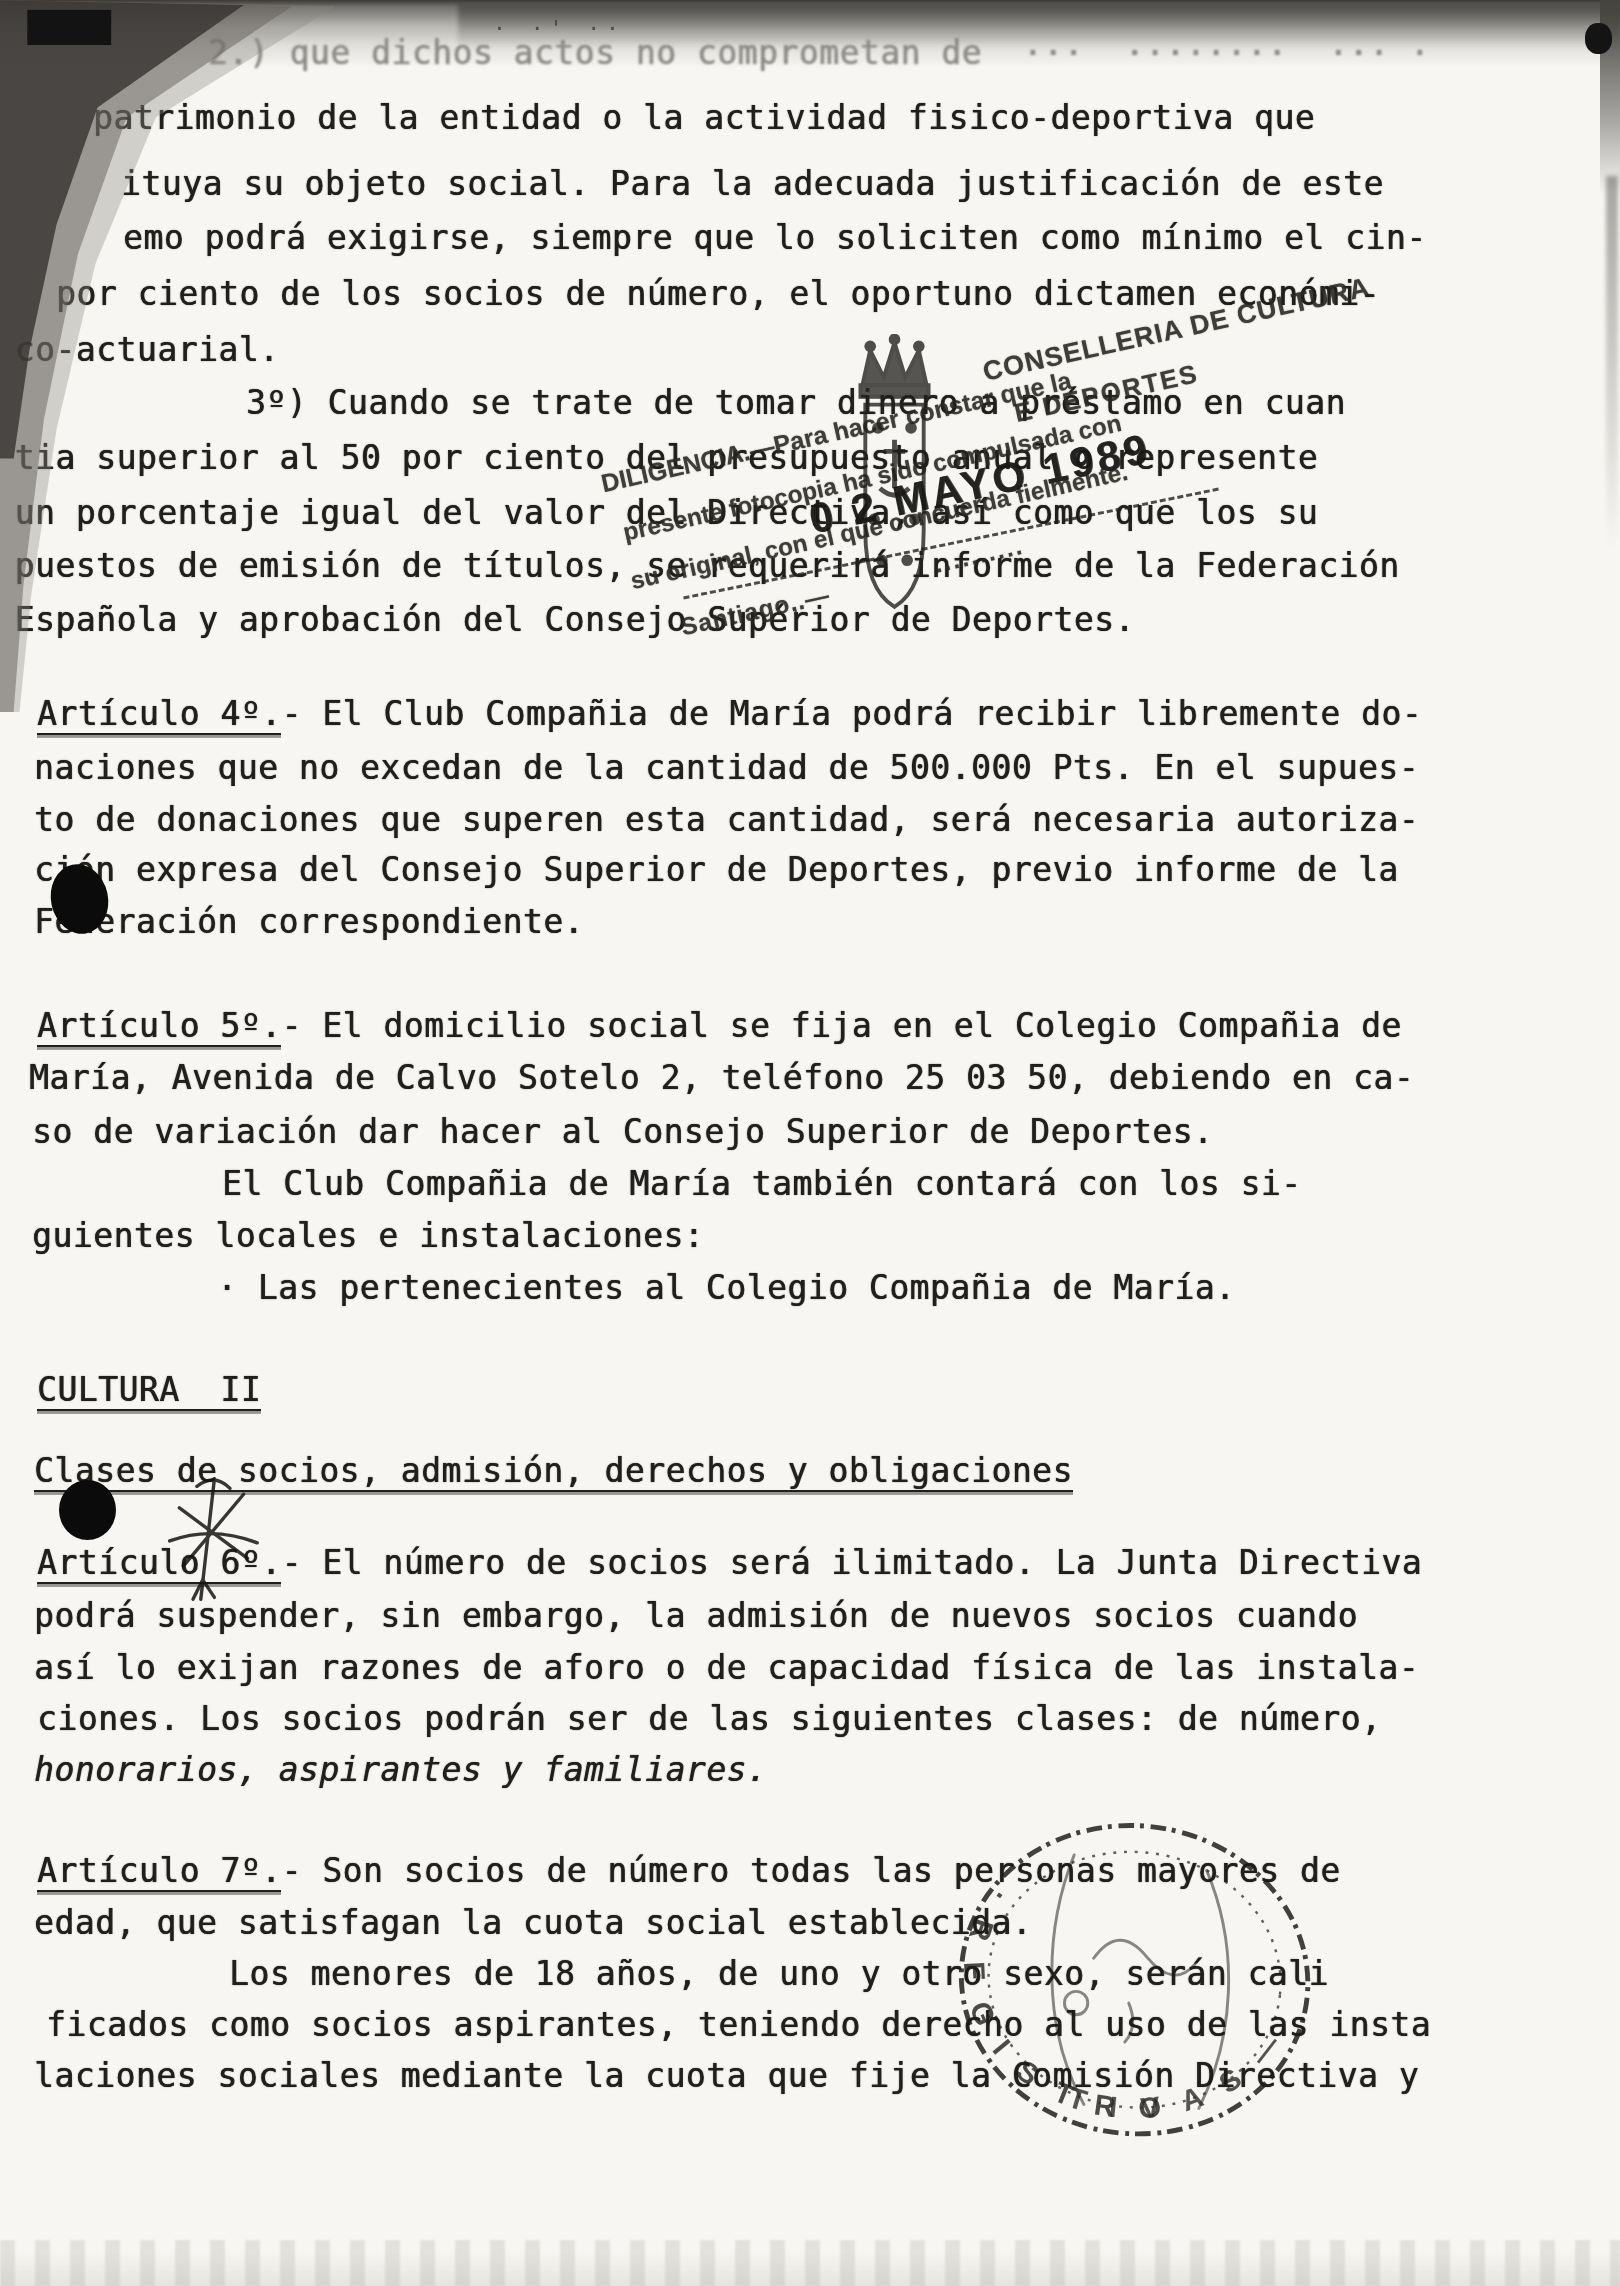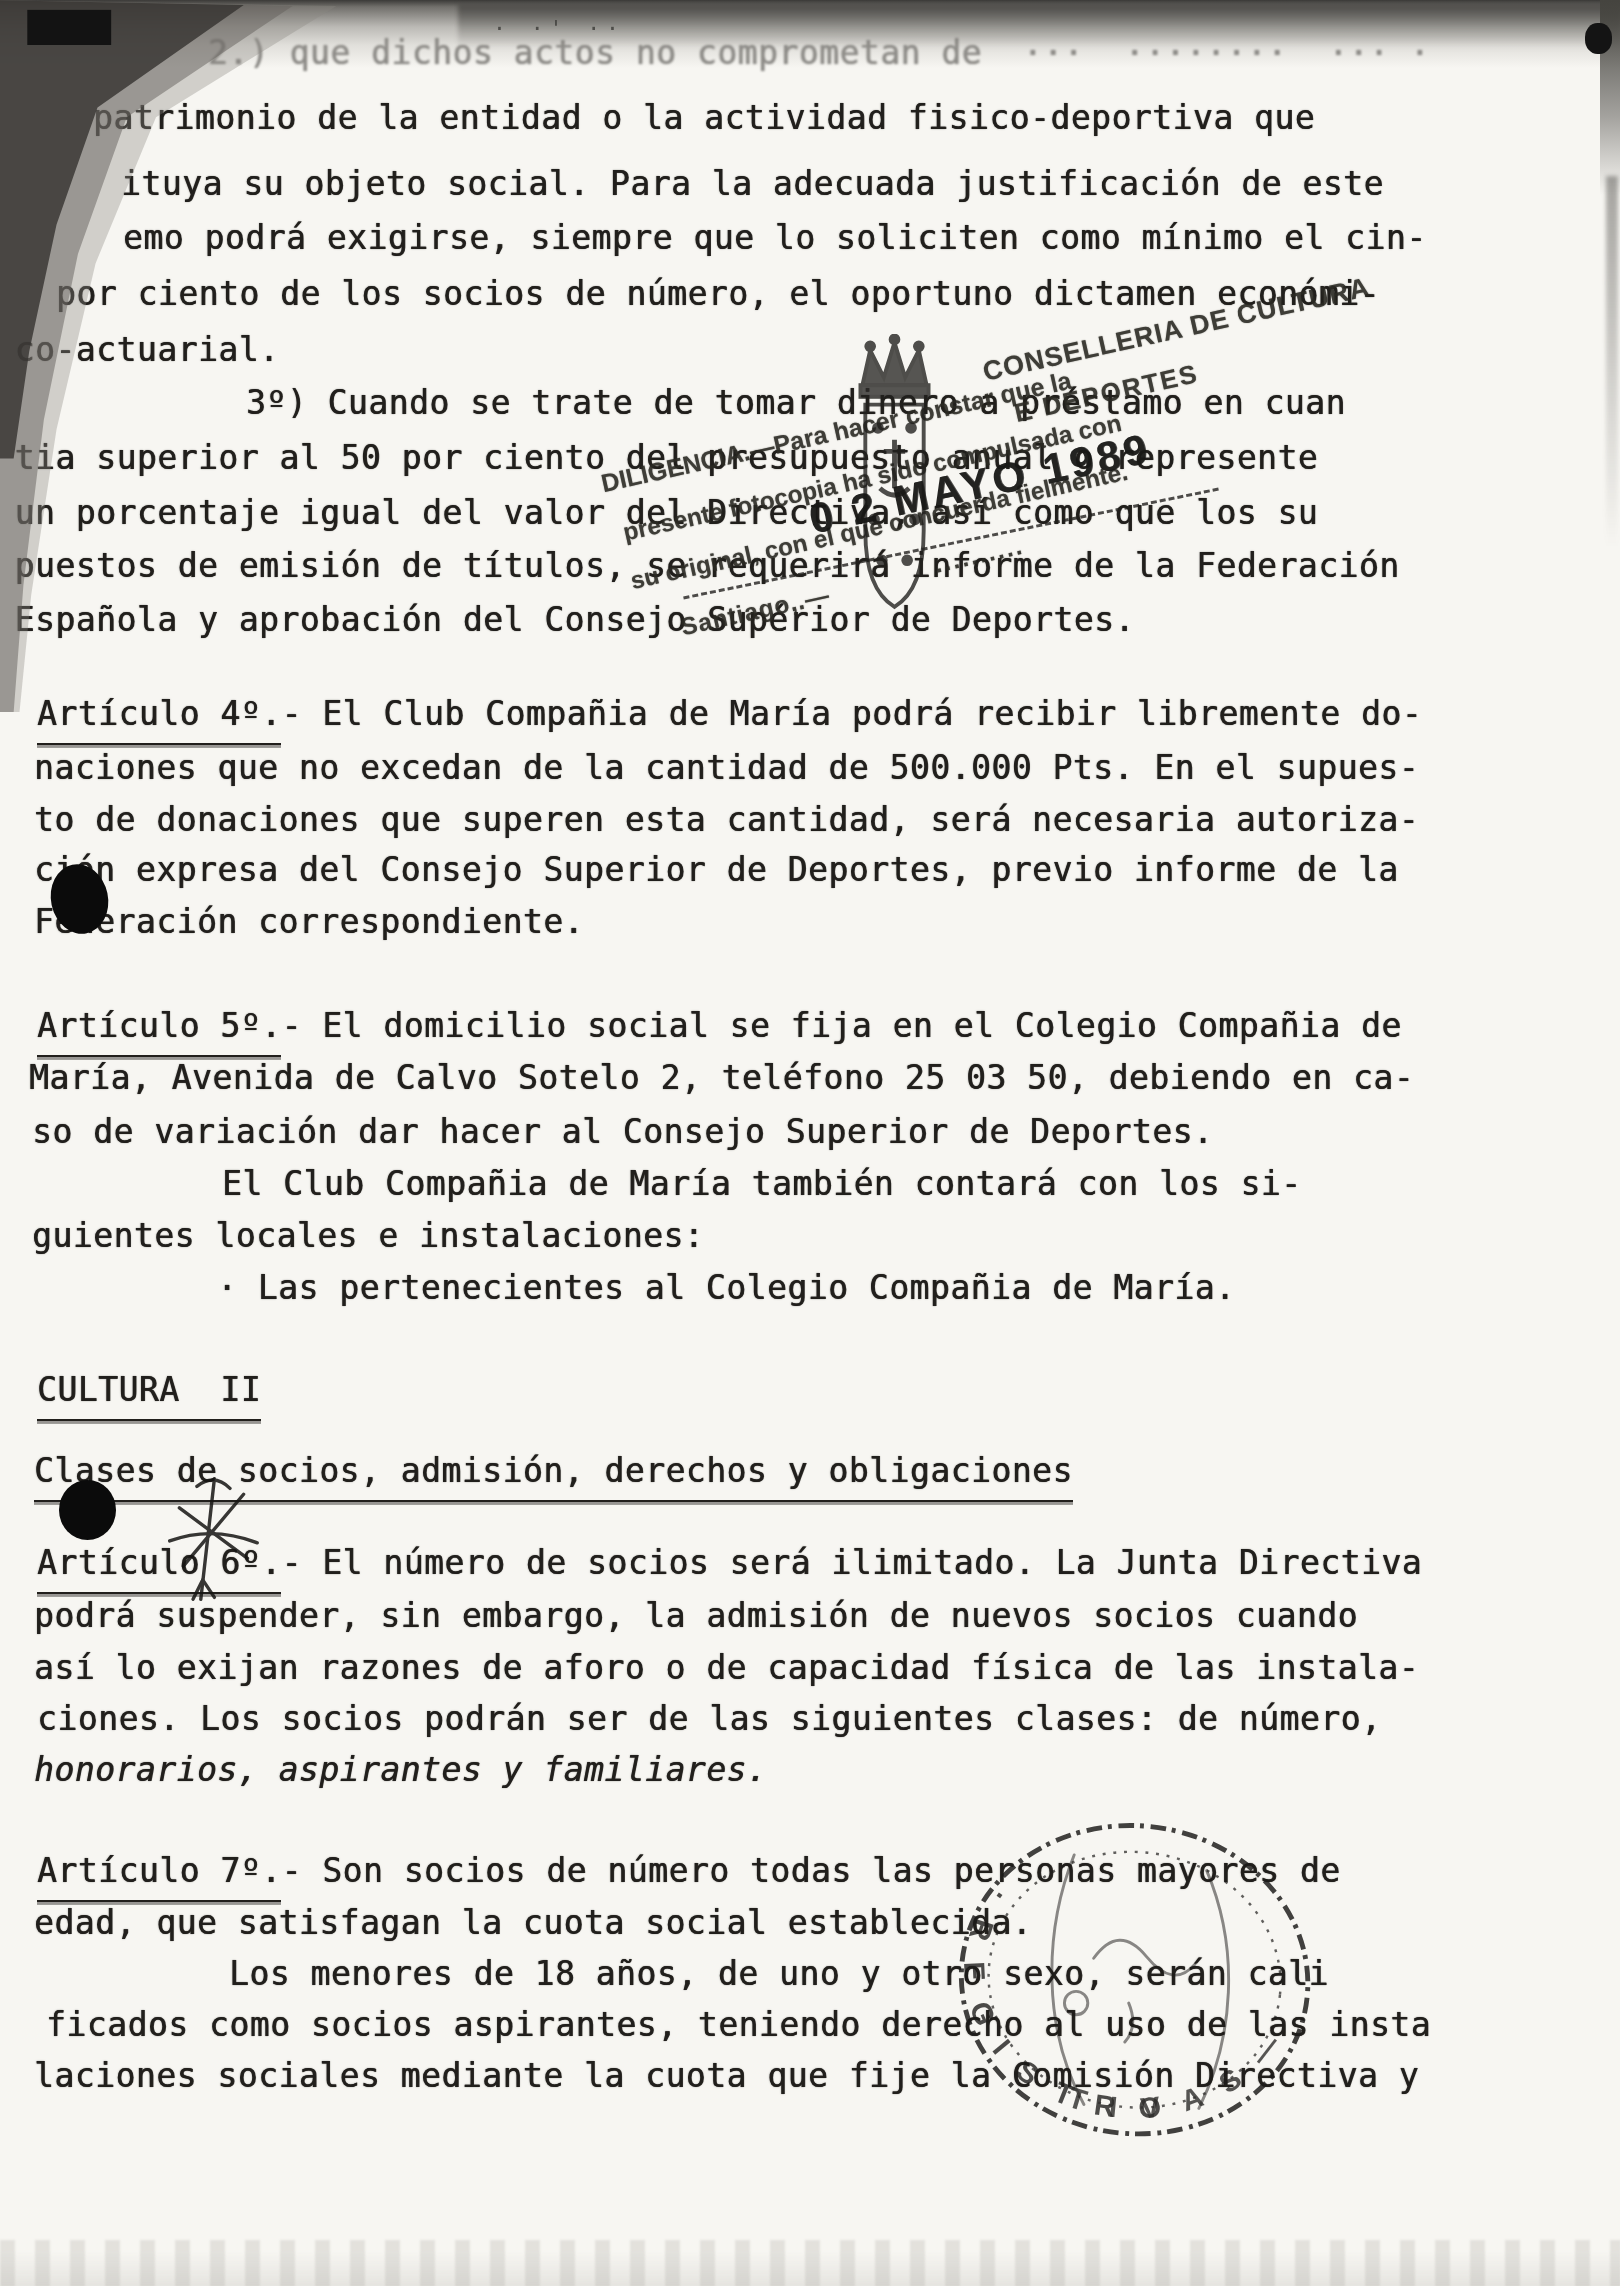--- a/index.html
+++ b/index.html
@@ -3,21 +3,21 @@
 <meta charset="utf-8">
 <style>
   html,body{margin:0;padding:0;}
   body{width:1621px;height:2287px;position:relative;overflow:hidden;
        background:#f7f6f2;font-family:"DejaVu Sans Mono","Liberation Mono",monospace;}
   .page{position:absolute;inset:0;}
   
   .tl{position:absolute;font-size:33px;line-height:39px;color:#211f1c;white-space:pre;
       letter-spacing:0.5px;z-index:2;
       text-shadow:0.6px 0 0 rgba(33,31,28,.9),0 0 1.6px rgba(33,31,28,.5);}
-  .tl .ul{border-bottom:2.9px solid #211f1c;padding-bottom:10px;
+  .tl .ul{border-bottom:2.9px solid #211f1c;padding-bottom:0;
       box-shadow:0 2.9px 0 rgba(33,31,28,.45);}
   .faded{opacity:.5;filter:blur(1.3px);}
   
   .scan-top{position:absolute;left:0;top:0;width:1621px;height:70px;z-index:4;
       background:linear-gradient(180deg,#3b3a38 0px,#716f6b 6.8px,rgba(128,126,121,.5) 27px,
                  rgba(158,155,149,.25) 45px,rgba(247,246,242,0) 68px);}
   .scan-top-right{position:absolute;left:458px;top:3.9px;width:1162px;height:45px;z-index:4;
       background:linear-gradient(180deg,rgba(66,65,62,.75),rgba(120,118,113,.35) 65%,rgba(0,0,0,0));
       filter:blur(2px);}
   .fold{position:absolute;left:0;top:0;z-index:4;}

